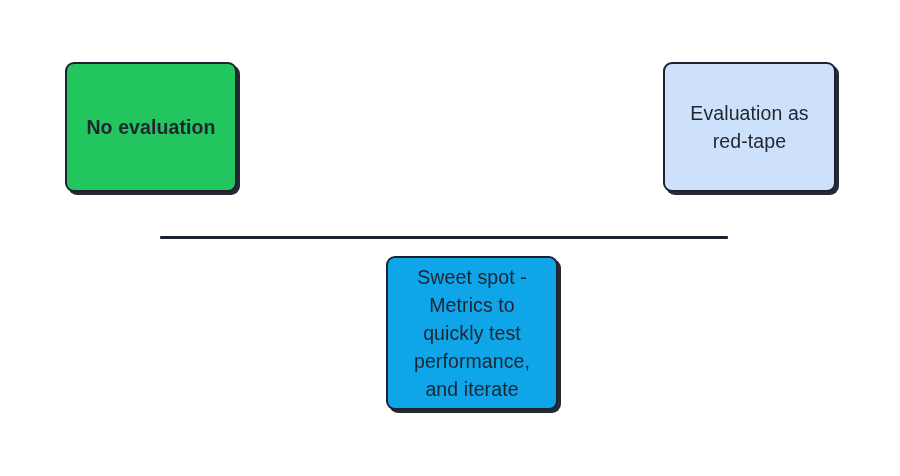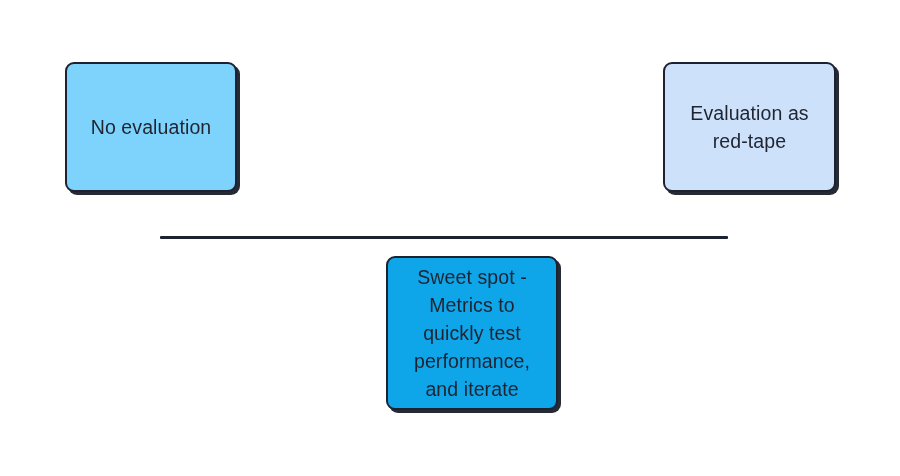--- a/index.html
+++ b/index.html
@@ -32,21 +32,22 @@
     letter-spacing: 0.1px;
     box-shadow: 3px 3px 0 rgba(20, 24, 36, 0.92);
     padding: 4px 8px;
     white-space: pre-line;
   }
   .node-left {
     left: 65px;
     top: 62px;
     width: 172px;
     height: 130px;
-    background: #7dd3fc;
+    background: #22c55e;
+    font-weight: bold;
   }
   .node-right {
     left: 663px;
     top: 62px;
     width: 173px;
     height: 130px;
     background: #cde1fa;
   }
   .node-center {
     left: 386px;

